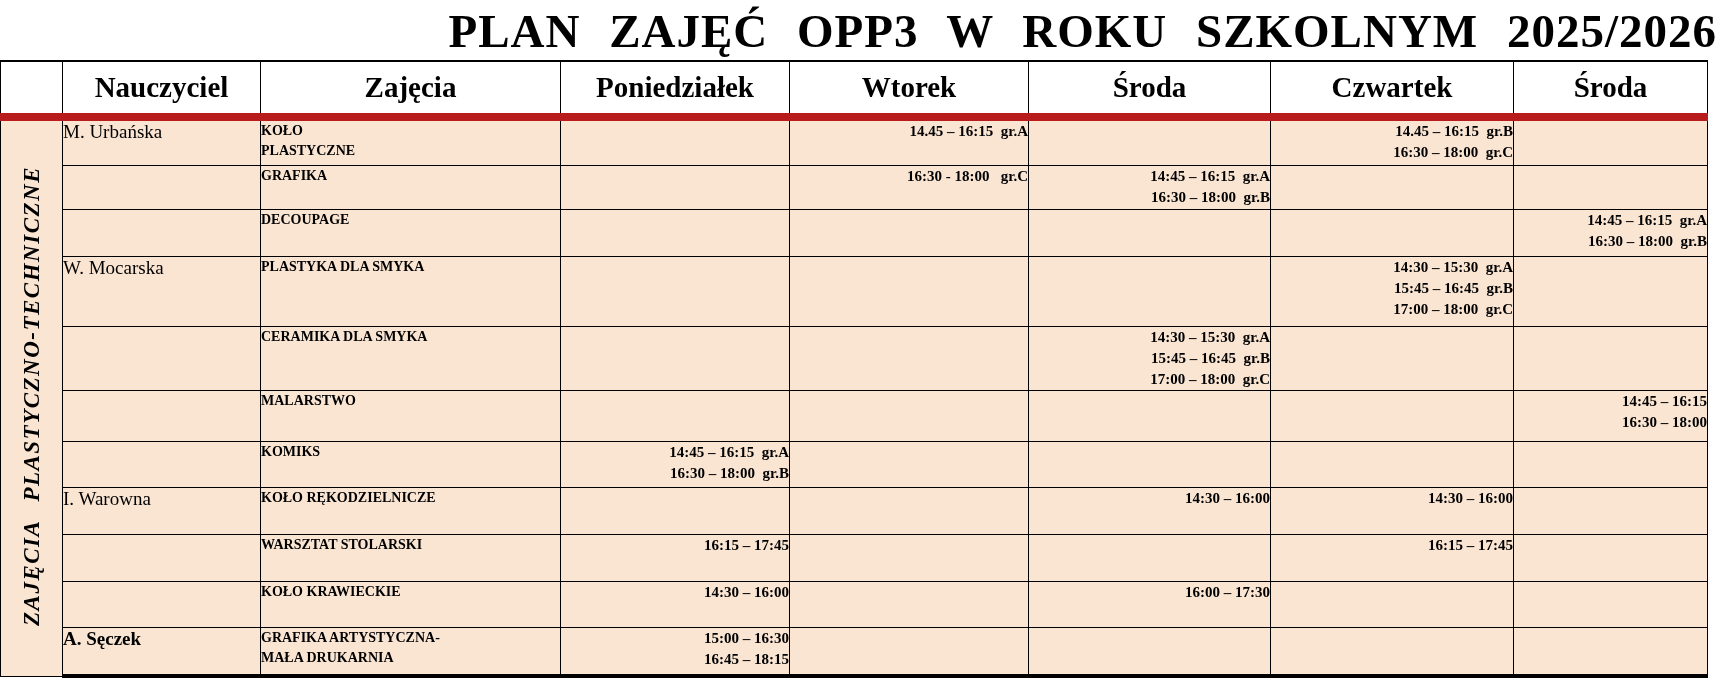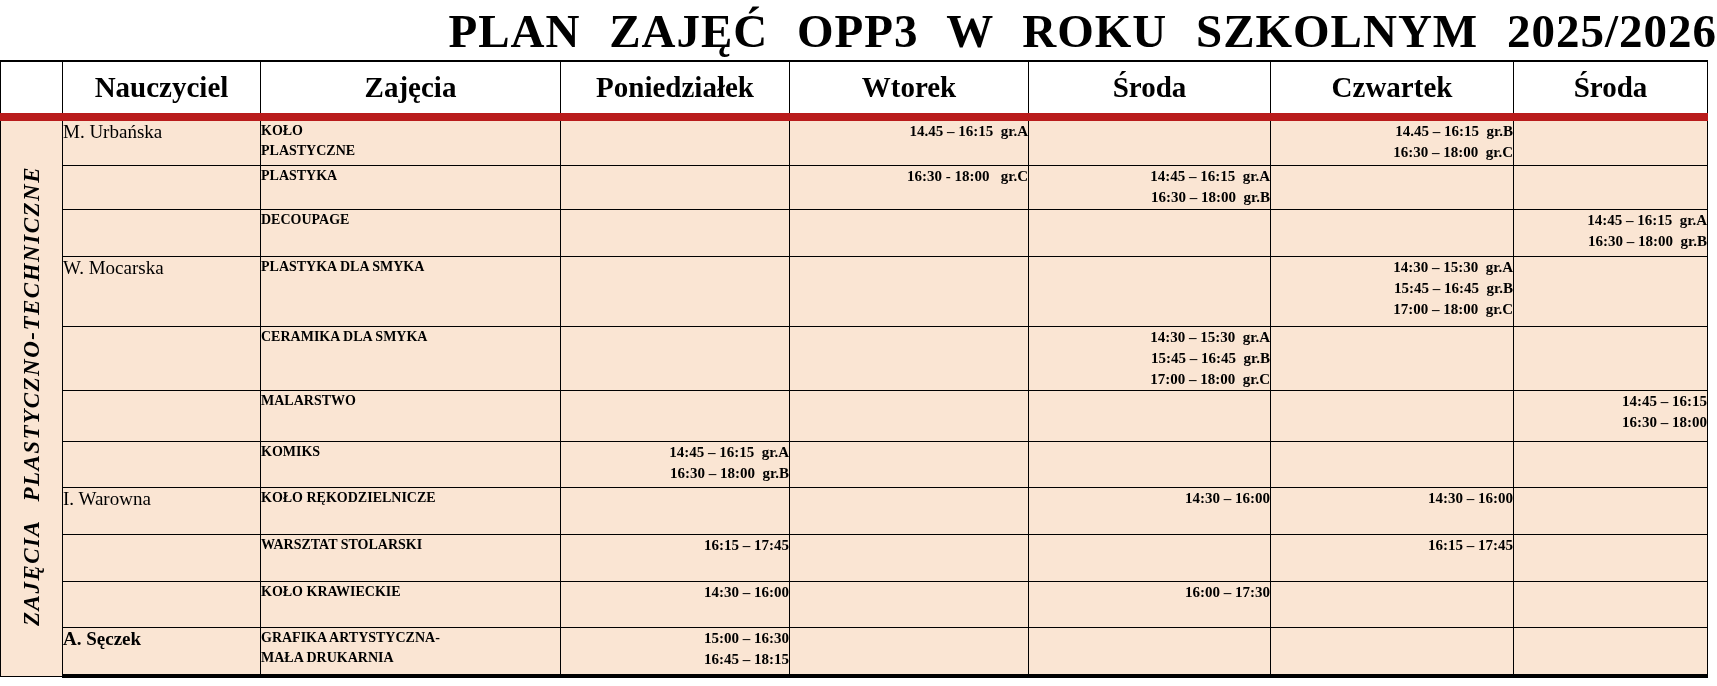--- a/index.html
+++ b/index.html
@@ -134,21 +134,21 @@
     <td class="cell sched">
           <div class="line">14.45 – 16:15&nbsp;&nbsp;gr.B</div>
           <div class="line">16:30 – 18:00&nbsp;&nbsp;gr.C</div>
         </td>
     <td class="cell sched rightmost"></td>
   </tr>
 
   <tr style="height:44px">
     <td class="cell teacher"></td>
     <td class="cell activity">
-          <div class="line">PLASTYKA</div>
+          <div class="line">GRAFIKA</div>
         </td>
     <td class="cell sched"></td>
     <td class="cell sched">
           <div class="line">16:30 - 18:00&nbsp;&nbsp;&nbsp;gr.C</div>
         </td>
     <td class="cell sched">
           <div class="line">14:45 – 16:15&nbsp;&nbsp;gr.A</div>
           <div class="line">16:30 – 18:00&nbsp;&nbsp;gr.B</div>
         </td>
     <td class="cell sched"></td>

